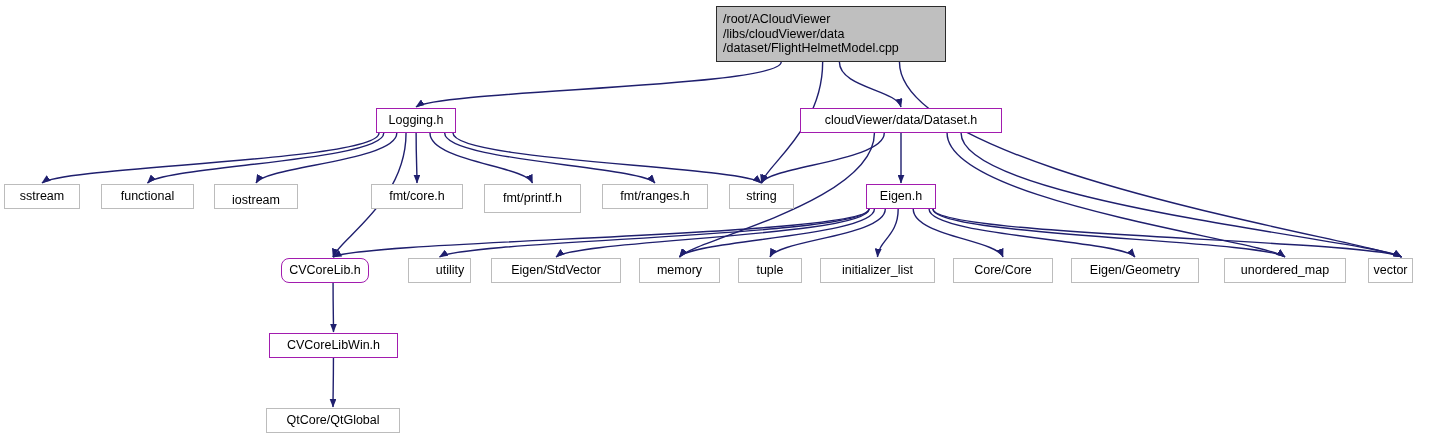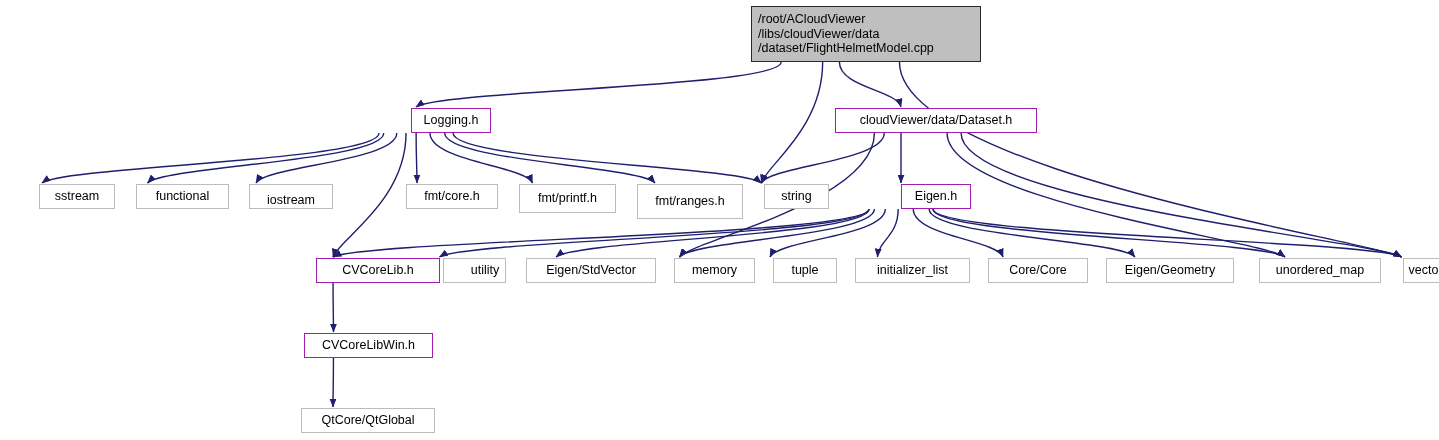--- a/index.html
+++ b/index.html
@@ -1,21 +1,21 @@
 <!DOCTYPE html>
 <html><head>
 <meta charset="utf-8">
 <style>
   html,body{margin:0;padding:0;background:#ffffff;}
   body{width:1439px;height:440px;overflow:hidden;font-family:"Liberation Sans",sans-serif;}
   #graph-root{position:relative;width:1439px;height:440px;background:#fff;}
   svg#graph-svg{position:absolute;left:0;top:0;width:1439px;height:440px;}
   .node-box{position:absolute;box-sizing:border-box;display:flex;align-items:center;justify-content:center;
             background:#ffffff;border:1px solid #bcbcbc;font-size:12.5px;color:#000;
-            line-height:1.18;text-align:center;white-space:pre;font-family:"Liberation Sans",sans-serif;margin-left:35px;}
+            line-height:1.18;text-align:center;white-space:pre;font-family:"Liberation Sans",sans-serif;}
   .node-box.strong{border:1px solid #a21caf;}
   .node-box.root{border:1px solid #2b2b2b;background:#bfbfbf;justify-content:flex-start;text-align:left;padding-left:6px;}
   .node-label{pointer-events:none;}
 </style>
 </head>
 <body>
 
 <div id="graph-root">
   <svg id="graph-svg" viewBox="0 0 1439 440" preserveAspectRatio="none">
     <defs>
@@ -59,24 +59,24 @@
       <div class="node-box root" style="left: 716px; top: 6px; width: 230px; height: 56px;"><span class="node-label">/root/ACloudViewer
 /libs/cloudViewer/data
 /dataset/FlightHelmetModel.cpp</span></div>
       <div class="node-box strong" style="left: 376px; top: 108px; width: 80px; height: 25px;"><span class="node-label">Logging.h</span></div>
       <div class="node-box strong" style="left: 800px; top: 108px; width: 202px; height: 25px;"><span class="node-label">cloudViewer/data/Dataset.h</span></div>
       <div class="node-box" style="left: 4px; top: 184px; width: 76px; height: 25px;"><span class="node-label">sstream</span></div>
       <div class="node-box" style="left: 101px; top: 184px; width: 93px; height: 25px;"><span class="node-label">functional</span></div>
       <div class="node-box" style="left: 214px; top: 184px; width: 84px; height: 25px; align-items: flex-end;"><span class="node-label">iostream</span></div>
       <div class="node-box" style="left: 371px; top: 184px; width: 92px; height: 25px;"><span class="node-label">fmt/core.h</span></div>
       <div class="node-box" style="left: 484px; top: 184px; width: 97px; height: 29px;"><span class="node-label">fmt/printf.h</span></div>
-      <div class="node-box" style="left: 602px; top: 184px; width: 106px; height: 35px;"><span class="node-label">fmt/ranges.h</span></div>
+      <div class="node-box" style="left: 602px; top: 184px; width: 106px; height: 25px;"><span class="node-label">fmt/ranges.h</span></div>
       <div class="node-box" style="left: 729px; top: 184px; width: 65px; height: 25px;"><span class="node-label">string</span></div>
       <div class="node-box strong" style="left: 866px; top: 184px; width: 70px; height: 25px;"><span class="node-label">Eigen.h</span></div>
-      <div class="node-box strong" style="left: 281px; top: 258px; width: 124px; height: 25px;"><span class="node-label">CVCoreLib.h</span></div>
+      <div class="node-box strong" style="left: 281px; top: 258px; width: 88px; height: 25px; border-radius: 8px;"><span class="node-label">CVCoreLib.h</span></div>
       <div class="node-box" style="left: 408px; top: 258px; width: 63px; height: 25px; padding-left: 21px;"><span class="node-label">utility</span></div>
       <div class="node-box" style="left: 491px; top: 258px; width: 130px; height: 25px;"><span class="node-label">Eigen/StdVector</span></div>
       <div class="node-box" style="left: 639px; top: 258px; width: 81px; height: 25px;"><span class="node-label">memory</span></div>
       <div class="node-box" style="left: 738px; top: 258px; width: 64px; height: 25px;"><span class="node-label">tuple</span></div>
       <div class="node-box" style="left: 820px; top: 258px; width: 115px; height: 25px;"><span class="node-label">initializer_list</span></div>
       <div class="node-box" style="left: 953px; top: 258px; width: 100px; height: 25px;"><span class="node-label">Core/Core</span></div>
       <div class="node-box" style="left: 1071px; top: 258px; width: 128px; height: 25px;"><span class="node-label">Eigen/Geometry</span></div>
       <div class="node-box" style="left: 1224px; top: 258px; width: 122px; height: 25px;"><span class="node-label">unordered_map</span></div>
       <div class="node-box" style="left: 1368px; top: 258px; width: 45px; height: 25px;"><span class="node-label">vector</span></div>
       <div class="node-box strong" style="left: 269px; top: 333px; width: 129px; height: 25px;"><span class="node-label">CVCoreLibWin.h</span></div>

